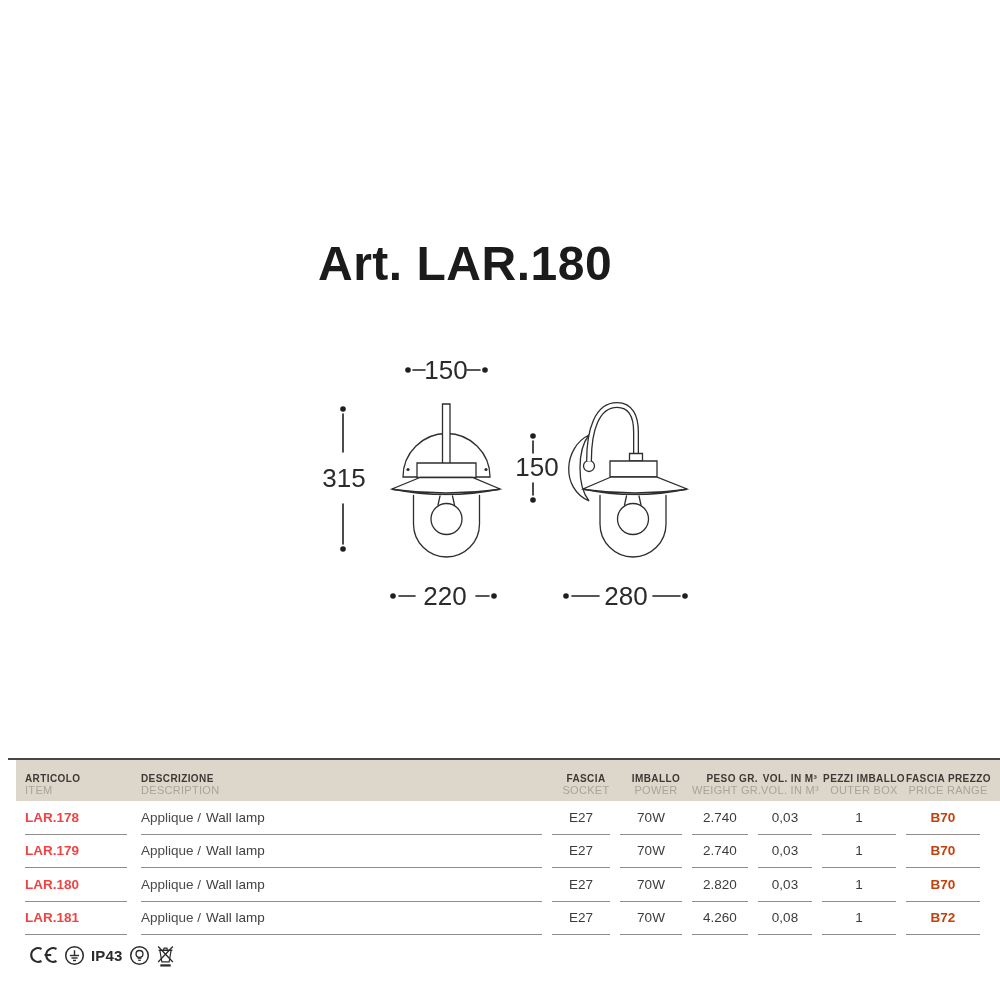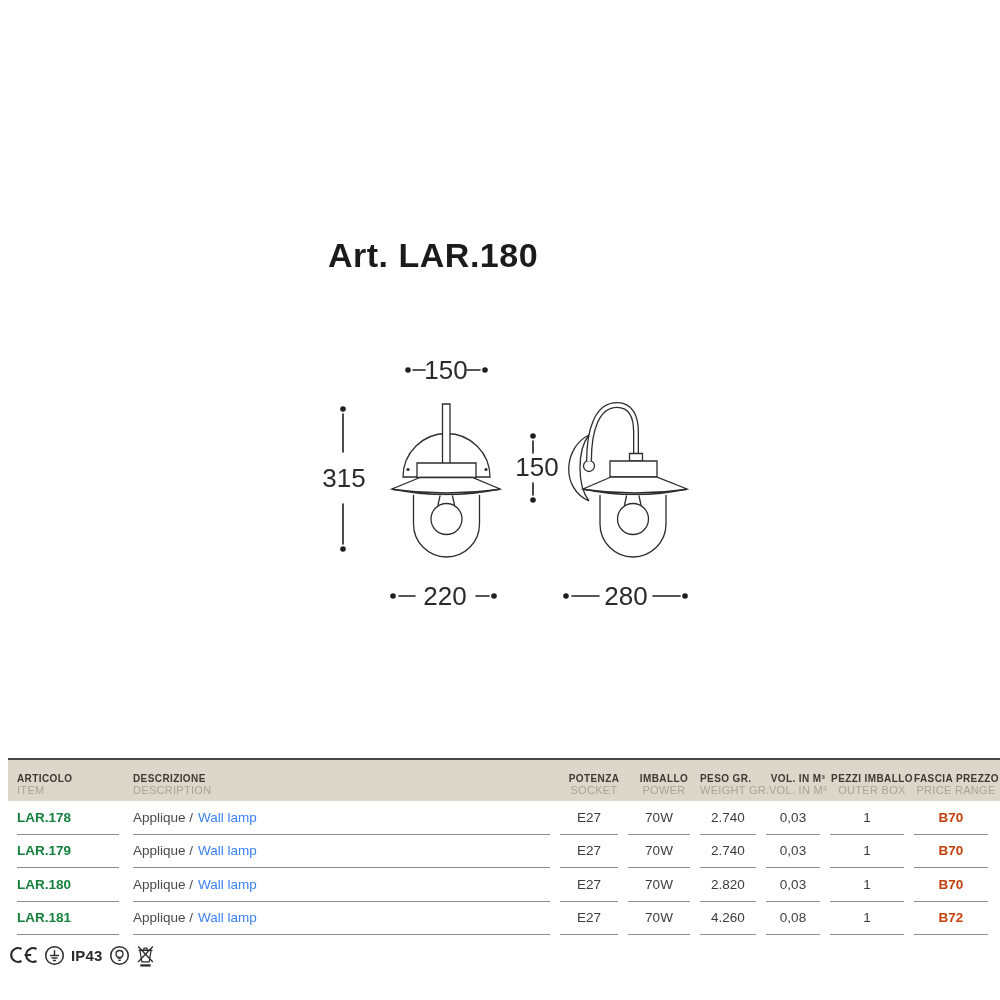--- a/index.html
+++ b/index.html
@@ -9,23 +9,23 @@
     width: 1000px;
     height: 1000px;
     background: #ffffff;
     font-family: "Liberation Sans", sans-serif;
     overflow: hidden;
   }
 
   
   .title {
     position: absolute;
-    left: 328px;
+    left: 318px;
     top: 236px;
-    font-size: 34px;
+    font-size: 48px;
     font-weight: bold;
     letter-spacing: 0.5px;
     color: #1b1b1b;
     white-space: nowrap;
   }
 
   
   .drawing {
     position: absolute;
     left: 315px;
@@ -52,22 +52,23 @@
     border-top: 2px solid #4a4642;
   }
   .thead {
     background: #ddd6cb;
     height: 41px;
   }
   .trow {
     display: grid;
     grid-template-columns: 116px 1fr 68px 72px 66px 64px 84px 84px;
     padding-left: 9px;
-    padding-right: 2px;
+    padding-right: 10px;
     align-items: center;
+    margin-left: 8px;
   }
   .thead .cell { padding-top: 7px; }
   .hcell .it {
     font-size: 10px;
     font-weight: bold;
     letter-spacing: 0.4px;
     color: #3d3935;
     line-height: 12px;
     white-space: nowrap;
   }
@@ -84,30 +85,30 @@
   .body-row .cell {
     height: 100%;
     display: flex;
     align-items: center;
     border-bottom: 1px solid #908e8a;
     margin-right: 10px;
     font-size: 13.5px;
     color: #3c3c3c;
   }
   .cell.c-center { justify-content: center; }
-  .cell.c-item { font-weight: bold; color: #15803d; margin-right: 14px; }
+  .cell.c-item { font-weight: bold; color: #ef4444; margin-right: 14px; }
   .cell.c-desc { color: #4a4a4a; }
-  .cell.c-desc .sub { color: #3b82f6; margin-left: 5px; }
+  .cell.c-desc .sub { color: #404040; margin-left: 5px; }
   .cell.c-price { font-weight: bold; color: #c2410c; }
   .hcell { border-bottom: none !important; }
 
   
   .footer {
     position: absolute;
-    left: 8px;
+    left: 28px;
     top: 941px;
     height: 28px;
     display: flex;
     align-items: center;
     gap: 6px;
     color: #2b2b2b;
   }
   .ip-label {
     font-size: 15px;
     font-weight: bold;
@@ -207,28 +208,28 @@
     <div class="trow thead">
       <div class="cell hcell">
         <div class="it">ARTICOLO</div>
         <div class="en">ITEM</div>
       </div>
       <div class="cell hcell">
         <div class="it">DESCRIZIONE</div>
         <div class="en">DESCRIPTION</div>
       </div>
       <div class="cell hcell" style="text-align:center">
-        <div class="it">POTENZA</div>
+        <div class="it">FASCIA</div>
         <div class="en">SOCKET</div>
       </div>
       <div class="cell hcell" style="text-align:center">
         <div class="it">IMBALLO</div>
         <div class="en">POWER</div>
       </div>
-      <div class="cell hcell" style="text-align:left">
+      <div class="cell hcell" style="text-align:right">
         <div class="it">PESO GR.</div>
         <div class="en">WEIGHT GR.</div>
       </div>
       <div class="cell hcell" style="text-align:center">
         <div class="it">VOL. IN M³</div>
         <div class="en">VOL. IN M³</div>
       </div>
       <div class="cell hcell" style="text-align:center">
         <div class="it">PEZZI IMBALLO</div>
         <div class="en">OUTER BOX</div>

